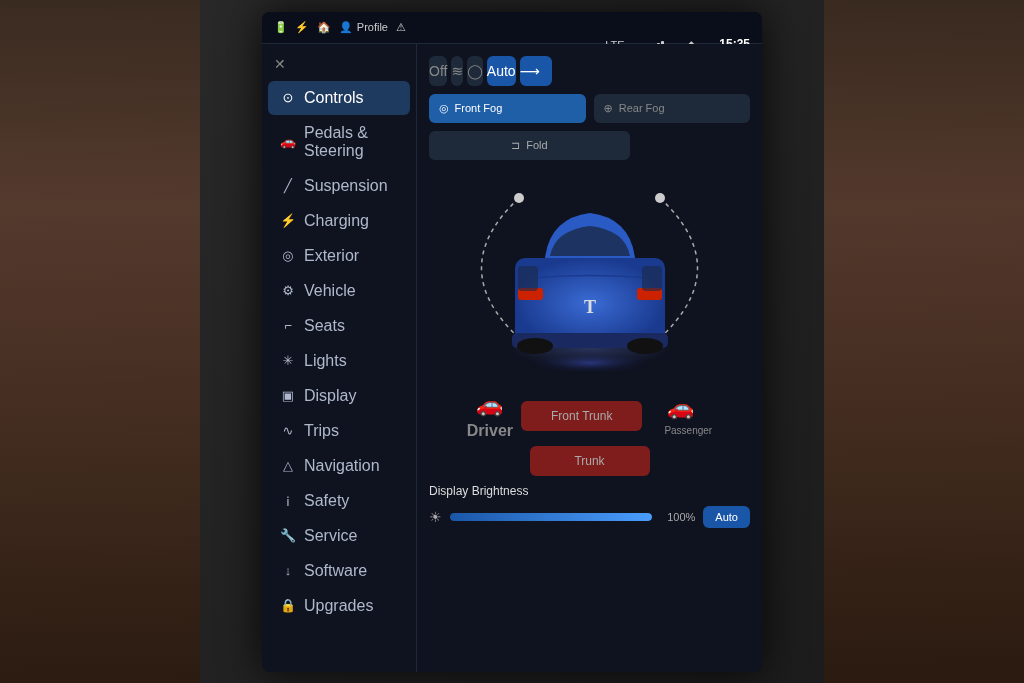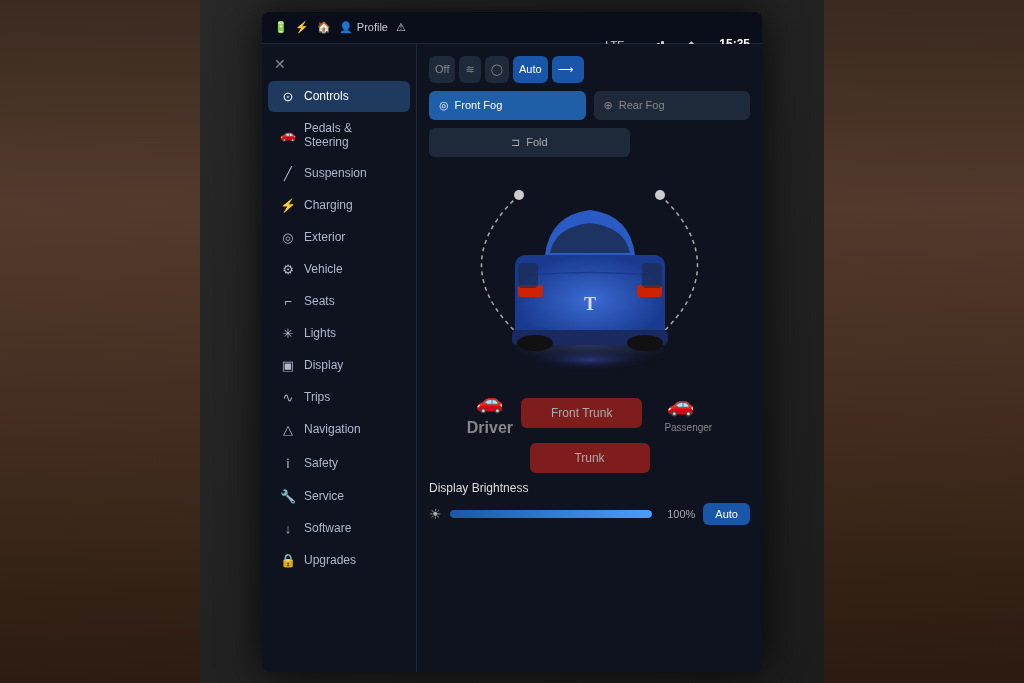--- a/index.html
+++ b/index.html
@@ -125,21 +125,21 @@
       background: #1e3a5f;
       color: #fff;
     }
     .sidebar-item .icon {
       font-size: 13px;
       width: 16px;
       text-align: center;
       flex-shrink: 0;
     }
     .sidebar-item .label {
-      font-size: 12px;
+      font-size: 16px;
     }
 
     
     .right-panel {
       flex: 1;
       background: #0f1320;
       overflow-y: auto;
       padding: 12px;
     }
 
@@ -151,25 +151,25 @@
       font-weight: 400;
     }
 
     
     .btn-group {
       display: flex;
       gap: 4px;
       margin-bottom: 8px;
     }
     .btn {
-      padding: 7px 6px;
+      padding: 7px 0;
       border-radius: 6px;
       border: none;
       cursor: pointer;
-      font-size: 11px;
+      font-size: 14px;
       background: #1e2a3a;
       color: #888;
       display: flex;
       align-items: center;
       gap: 4px;
       text-align: center;
     }
     .btn.active {
       background: #1a56a8;
       color: #fff;

